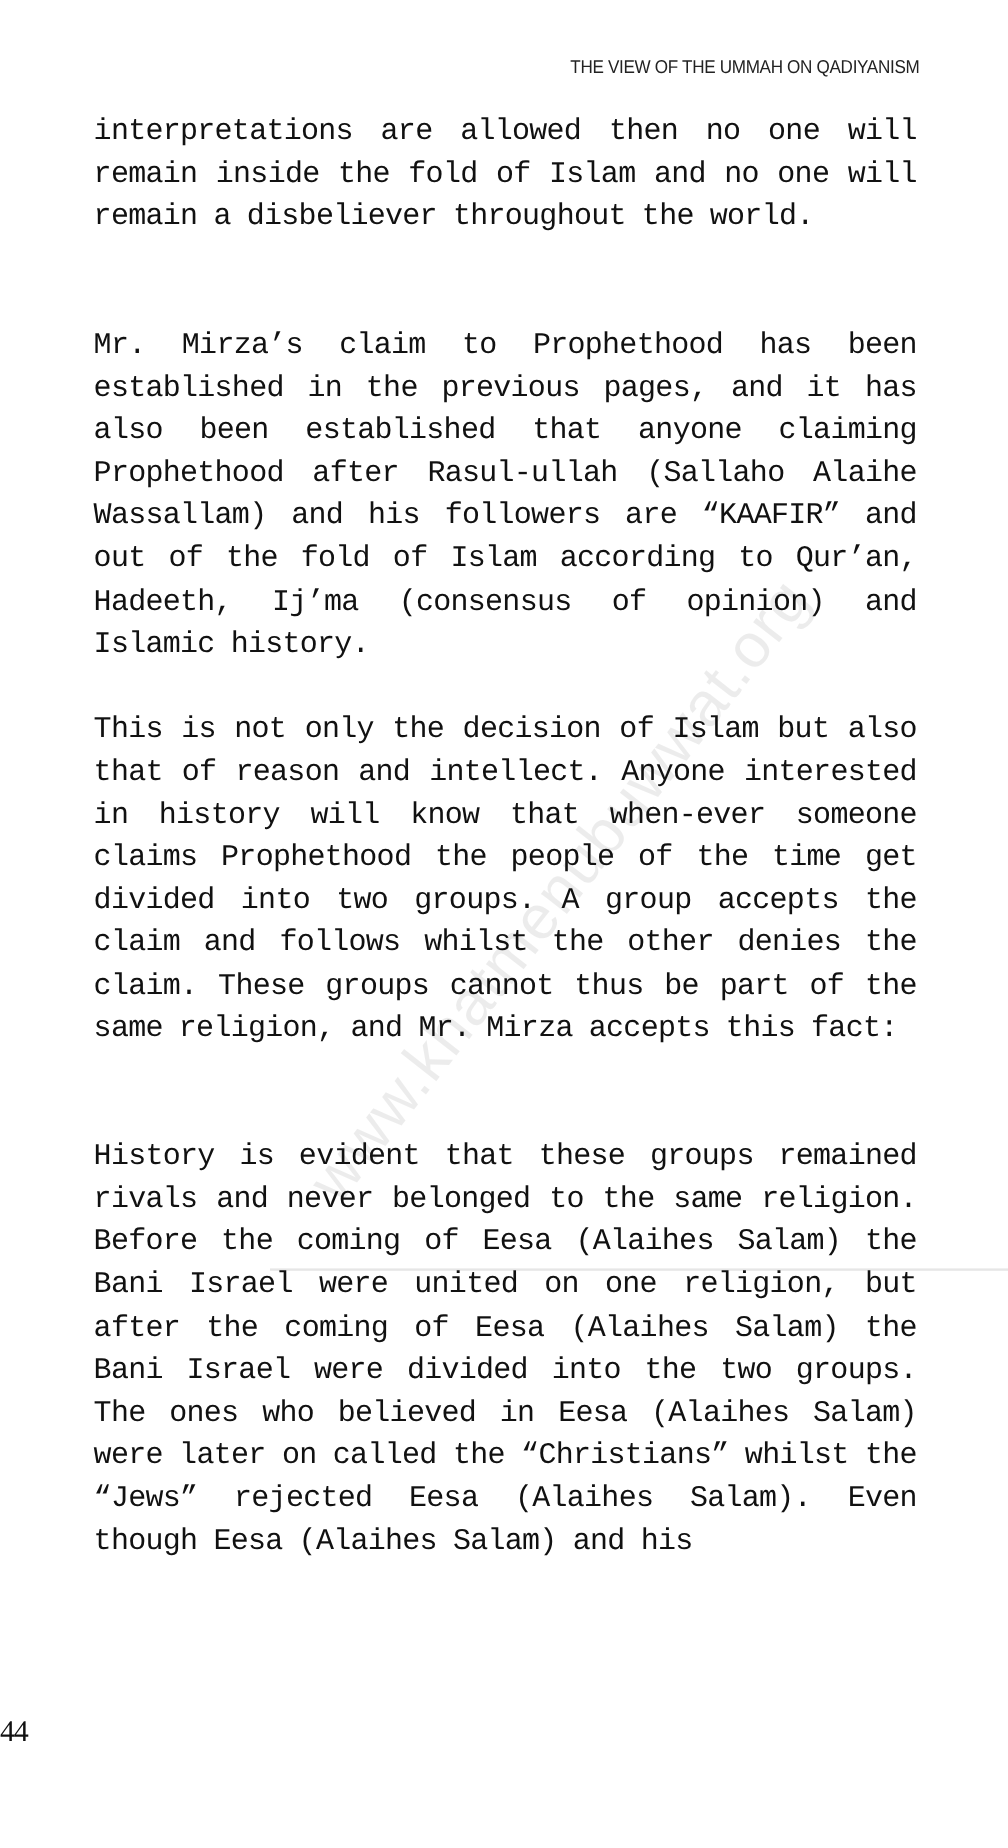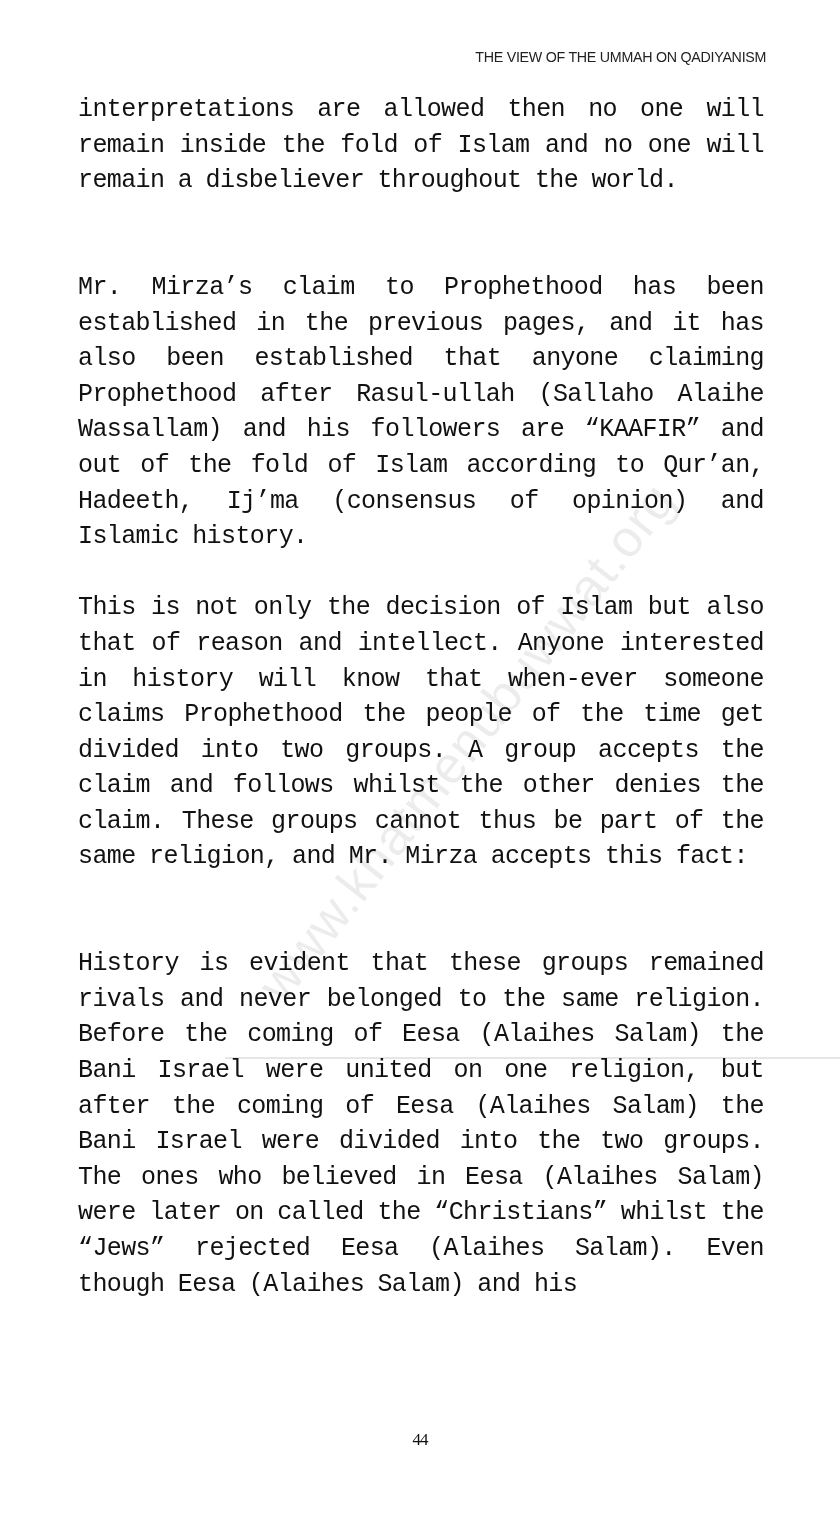--- a/index.html
+++ b/index.html
@@ -58,23 +58,22 @@
     .citation sup {
       font-size: 14px;
       line-height: 0;
       vertical-align: 11px;
     }
     .page-number {
       position: absolute;
       top: 1430px;
       left: 0;
       width: 840px;
-      text-align: center;
       font-family: "Liberation Serif", serif;
-      font-size: 17px;
+      font-size: 25px;
       letter-spacing: -1px;
     }
     .watermark {
       position: absolute;
       left: 150px;
       top: 720px;
       width: 620px;
       text-align: center;
       font-family: "Liberation Sans", sans-serif;
       font-size: 52px;

